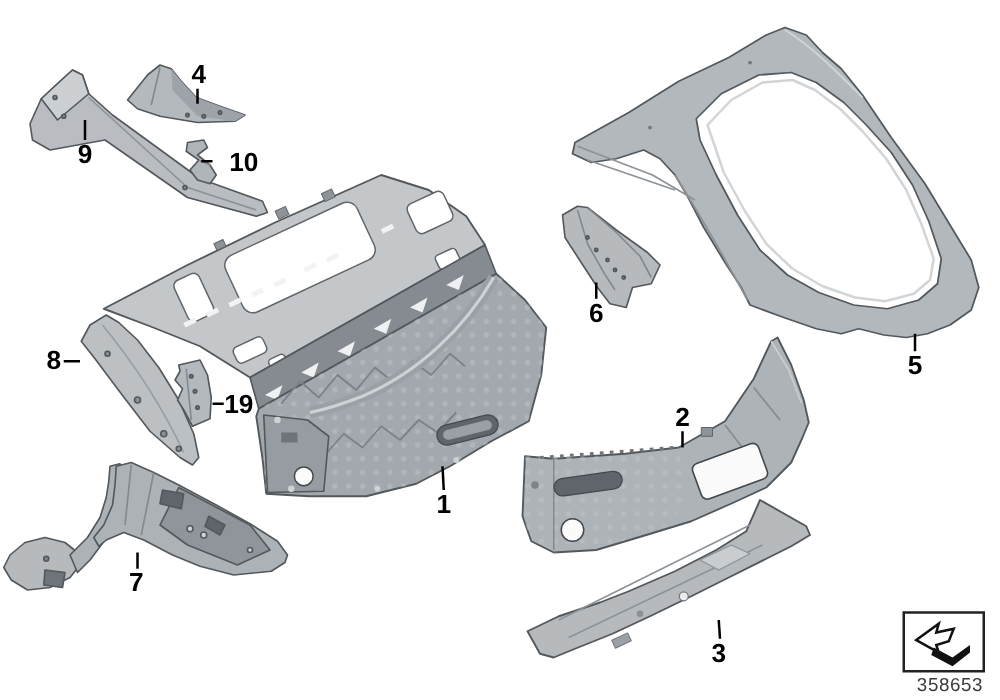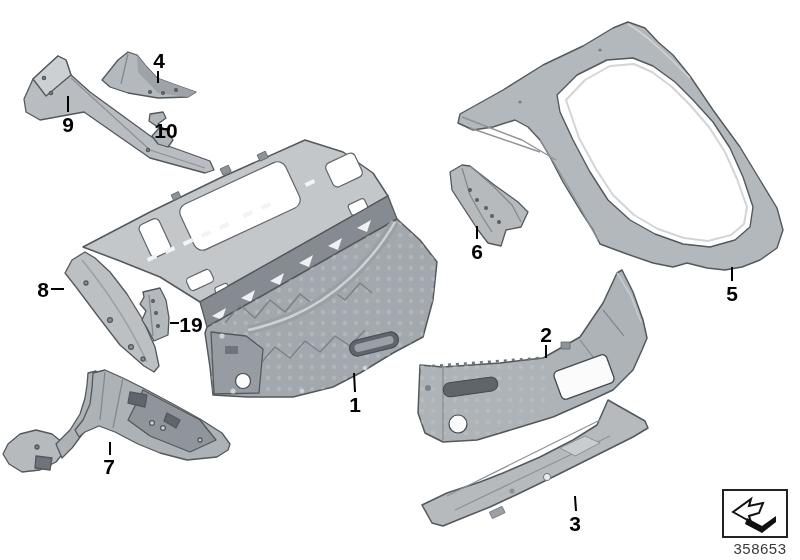--- a/index.html
+++ b/index.html
@@ -221,21 +221,21 @@
 
   <div class="callout" style="left:355px; top:404px;">1</div>
   <div class="callout" style="left:546px; top:334px;">2</div>
   <div class="callout" style="left:575px; top:523px;">3</div>
   <div class="callout" style="left:159px; top:60px;">4</div>
   <div class="callout" style="left:732px; top:293px;">5</div>
   <div class="callout" style="left:477px; top:251px;">6</div>
   <div class="callout" style="left:109px; top:466px;">7</div>
   <div class="callout" style="left:43px;  top:289px;">8</div>
   <div class="callout" style="left:68px;  top:124px;">9</div>
-  <div class="callout" style="left:166px; top:130px;">10</div>
+  <div class="callout" style="left:195px; top:130px;">10</div>
   <div class="callout" style="left:191px; top:324px;">19</div>
 
   <div class="footer-box">
     <svg width="52" height="38" viewBox="0 0 52 38">
       <path d="M 4,17 L 22,4 L 20,11 L 34,8 L 30,18 L 20,21 L 22,27 Z" fill="#ffffff" stroke="#111" stroke-width="2" stroke-linejoin="miter"></path>
       <path d="M 18,23 L 33,31 L 47,21 L 47,27 L 33,38 L 16,29 Z" fill="#111"></path>
     </svg>
   </div>
   <div class="part-number">358653</div>
 

